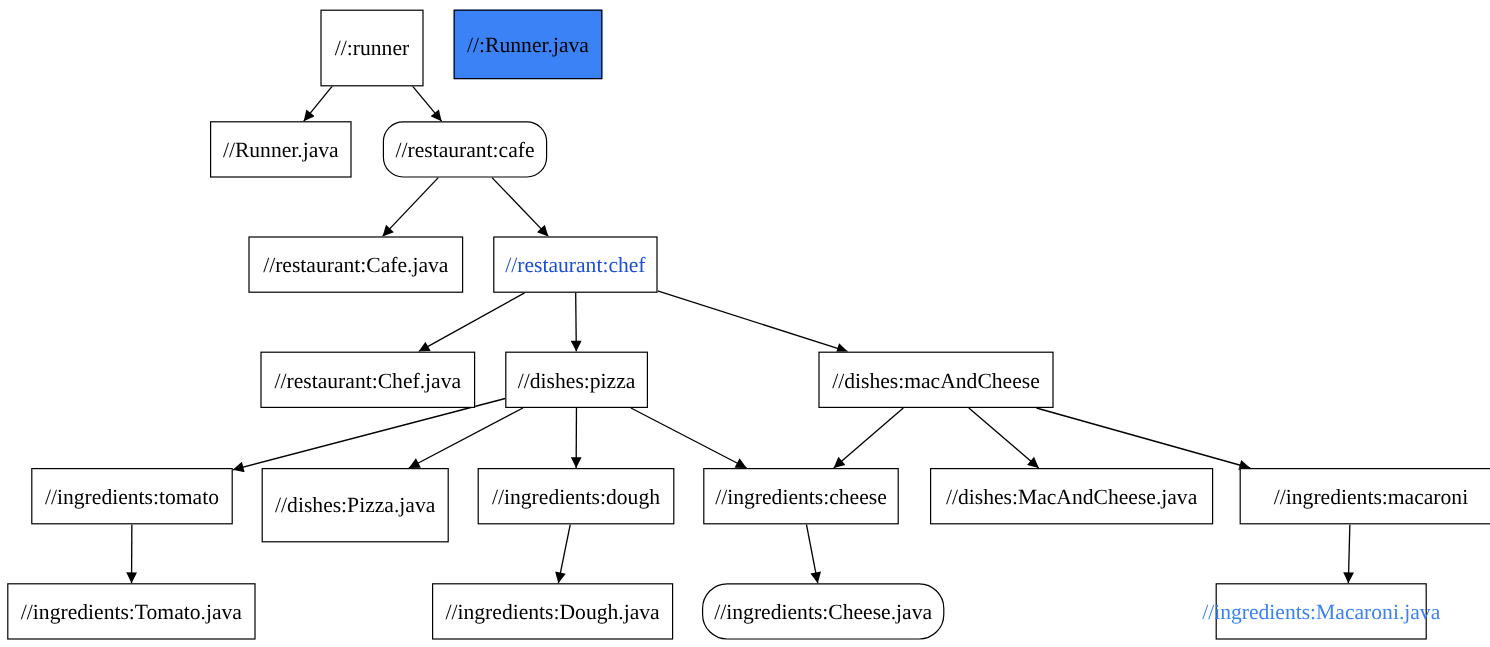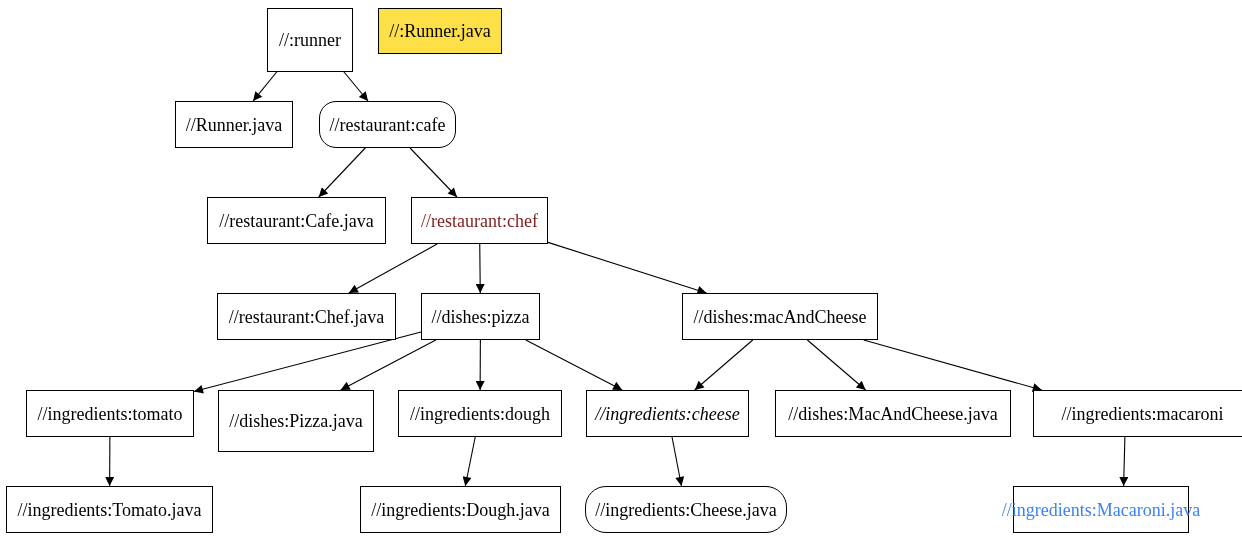--- a/index.html
+++ b/index.html
@@ -63,31 +63,31 @@
       <line x1="525.8041237113403" y1="340" x2="622.1958762886597" y2="390" stroke="#000000" marker-end="url(#arrow)"></line>
       <line x1="752.7448453608248" y1="340" x2="694.7551546391752" y2="390" stroke="#000000" marker-end="url(#arrow)"></line>
       <line x1="807.3762886597938" y1="340" x2="865.6237113402062" y2="390" stroke="#000000" marker-end="url(#arrow)"></line>
       <line x1="863.7036082474227" y1="340" x2="1041.7963917525774" y2="390" stroke="#000000" marker-end="url(#arrow)"></line>
       <line x1="109.87760416666667" y1="437" x2="109.62239583333333" y2="486" stroke="#000000" marker-end="url(#arrow)"></line>
       <line x1="475.2265625" y1="437" x2="465.2734375" y2="486" stroke="#000000" marker-end="url(#arrow)"></line>
       <line x1="672.0286458333334" y1="437" x2="681.4713541666666" y2="486" stroke="#000000" marker-end="url(#arrow)"></line>
       <line x1="1124.8880208333333" y1="437" x2="1123.6119791666667" y2="486" stroke="#000000" marker-end="url(#arrow)"></line>
     </svg>
 <div class="node" style="left: 267px; top: 8px; width: 86px; height: 64px; background: rgb(255, 255, 255); border-color: rgb(0, 0, 0); color: rgb(0, 0, 0);">//:runner</div>
-    <div class="node" style="left: 378px; top: 8px; width: 124px; height: 46px; background: #fde047; border-color: rgb(0, 0, 0); color: rgb(0, 0, 0);">//:Runner.java</div>
+    <div class="node" style="left: 378px; top: 8px; width: 124px; height: 58px; background: #3b82f6; border-color: rgb(0, 0, 0); color: rgb(0, 0, 0);">//:Runner.java</div>
     <div class="node" style="left: 175px; top: 101px; width: 118px; height: 47px; background: rgb(255, 255, 255); border-color: rgb(0, 0, 0); color: rgb(0, 0, 0);">//Runner.java</div>
     <div class="node" style="left: 319px; top: 101px; width: 137px; height: 47px; background: rgb(255, 255, 255); border-color: rgb(0, 0, 0); color: rgb(0, 0, 0); border-radius: 17px;">//restaurant:cafe</div>
     <div class="node" style="left: 207px; top: 197px; width: 179px; height: 47px; background: rgb(255, 255, 255); border-color: rgb(0, 0, 0); color: rgb(0, 0, 0);">//restaurant:Cafe.java</div>
-    <div class="node" style="left: 411px; top: 197px; width: 137px; height: 47px; background: rgb(255, 255, 255); border-color: rgb(0, 0, 0); color: #7f1d1d;">//restaurant:chef</div>
+    <div class="node" style="left: 411px; top: 197px; width: 137px; height: 47px; background: rgb(255, 255, 255); border-color: rgb(0, 0, 0); color: #1d4ed8;">//restaurant:chef</div>
     <div class="node" style="left: 421px; top: 293px; width: 119px; height: 47px; background: rgb(255, 255, 255); border-color: rgb(0, 0, 0); color: rgb(0, 0, 0);">//dishes:pizza</div>
     <div class="node" style="left: 217px; top: 293px; width: 179px; height: 47px; background: rgb(255, 255, 255); border-color: rgb(0, 0, 0); color: rgb(0, 0, 0);">//restaurant:Chef.java</div>
     <div class="node" style="left: 682px; top: 293px; width: 196px; height: 47px; background: rgb(255, 255, 255); border-color: rgb(0, 0, 0); color: rgb(0, 0, 0);">//dishes:macAndCheese</div>
     <div class="node" style="left: 26px; top: 390px; width: 168px; height: 47px; background: rgb(255, 255, 255); border-color: rgb(0, 0, 0); color: rgb(0, 0, 0);">//ingredients:tomato</div>
     <div class="node" style="left: 218px; top: 390px; width: 156px; height: 62px; background: rgb(255, 255, 255); border-color: rgb(0, 0, 0); color: rgb(0, 0, 0); text-align: center;">//dishes:Pizza.java</div>
     <div class="node" style="left: 398px; top: 390px; width: 164px; height: 47px; background: rgb(255, 255, 255); border-color: rgb(0, 0, 0); color: rgb(0, 0, 0);">//ingredients:dough</div>
-    <div class="node" style="left: 586px; top: 390px; width: 163px; height: 47px; background: rgb(255, 255, 255); border-color: rgb(0, 0, 0); color: rgb(0, 0, 0); font-style: italic;">//ingredients:cheese</div>
+    <div class="node" style="left: 586px; top: 390px; width: 163px; height: 47px; background: rgb(255, 255, 255); border-color: rgb(0, 0, 0); color: rgb(0, 0, 0);">//ingredients:cheese</div>
     <div class="node" style="left: 775px; top: 390px; width: 236px; height: 47px; background: rgb(255, 255, 255); border-color: rgb(0, 0, 0); color: rgb(0, 0, 0);">//dishes:MacAndCheese.java</div>
     <div class="node" style="left: 1033px; top: 390px; width: 219px; height: 47px; background: rgb(255, 255, 255); border-color: rgb(0, 0, 0); color: rgb(0, 0, 0);">//ingredients:macaroni</div>
     <div class="node" style="left: 6px; top: 486px; width: 207px; height: 47px; background: rgb(255, 255, 255); border-color: rgb(0, 0, 0); color: rgb(0, 0, 0);">//ingredients:Tomato.java</div>
     <div class="node" style="left: 360px; top: 486px; width: 201px; height: 47px; background: rgb(255, 255, 255); border-color: rgb(0, 0, 0); color: rgb(0, 0, 0);">//ingredients:Dough.java</div>
     <div class="node" style="left: 585px; top: 486px; width: 202px; height: 47px; background: rgb(255, 255, 255); border-color: rgb(0, 0, 0); color: rgb(0, 0, 0); border-radius: 21px;">//ingredients:Cheese.java</div>
     <div class="node" style="left: 1013px; top: 486px; width: 176px; height: 47px; background: rgb(255, 255, 255); border-color: rgb(0, 0, 0); color: #3b82f6; text-align: right;">//ingredients:Macaroni.java</div>
   </div>
 
 </body></html>

